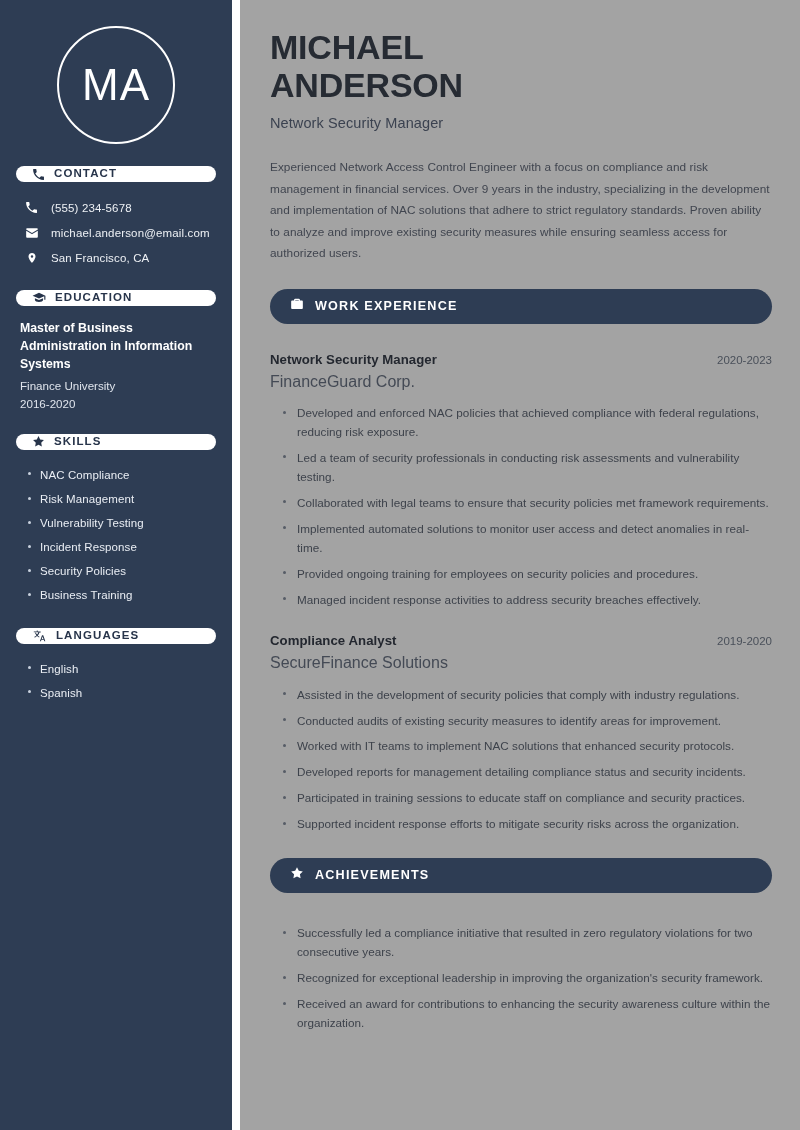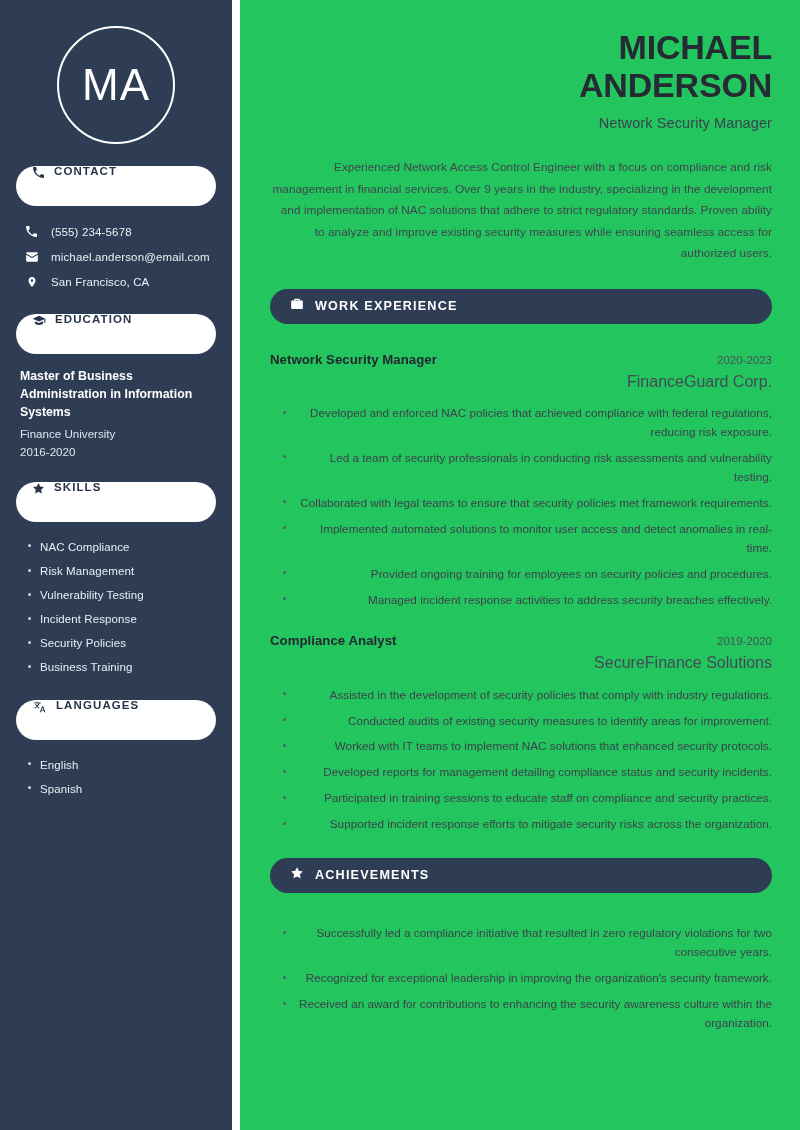--- a/index.html
+++ b/index.html
@@ -41,22 +41,23 @@
     font-weight:400;
     letter-spacing:1px;
     color:#ffffff;
     line-height:1;
   }
 
   .pill {
     background:#ffffff;
     color:#27344a;
     border-radius:999px;
-    height:40px;
-    display:flex;
+    height:16px;
+    display:flex;
+    align-items:center;
     gap:9px;
     padding:0 16px;
     margin-bottom:13px;
   }
   .pill .pill-label {
     font-size:11.5px;
     font-weight:bold;
     letter-spacing:1.1px;
     text-transform:uppercase;
     line-height:1;
@@ -106,23 +107,22 @@
     width:3px;
     height:3px;
     border-radius:50%;
     background:#c9d2df;
   }
 
   
   .gap { width:8px; min-width:8px; background:#ffffff; }
   .main {
     flex:1;
-    background:#22c55e;
+    background:#a3a3a3;
     padding:28px 28px 0 30px;
-    text-align:right;
   }
   .name {
     font-size:34px;
     font-weight:bold;
     color:#262b33;
     line-height:1.12;
     letter-spacing:-0.2px;
   }
   .title {
     font-size:14.5px;

